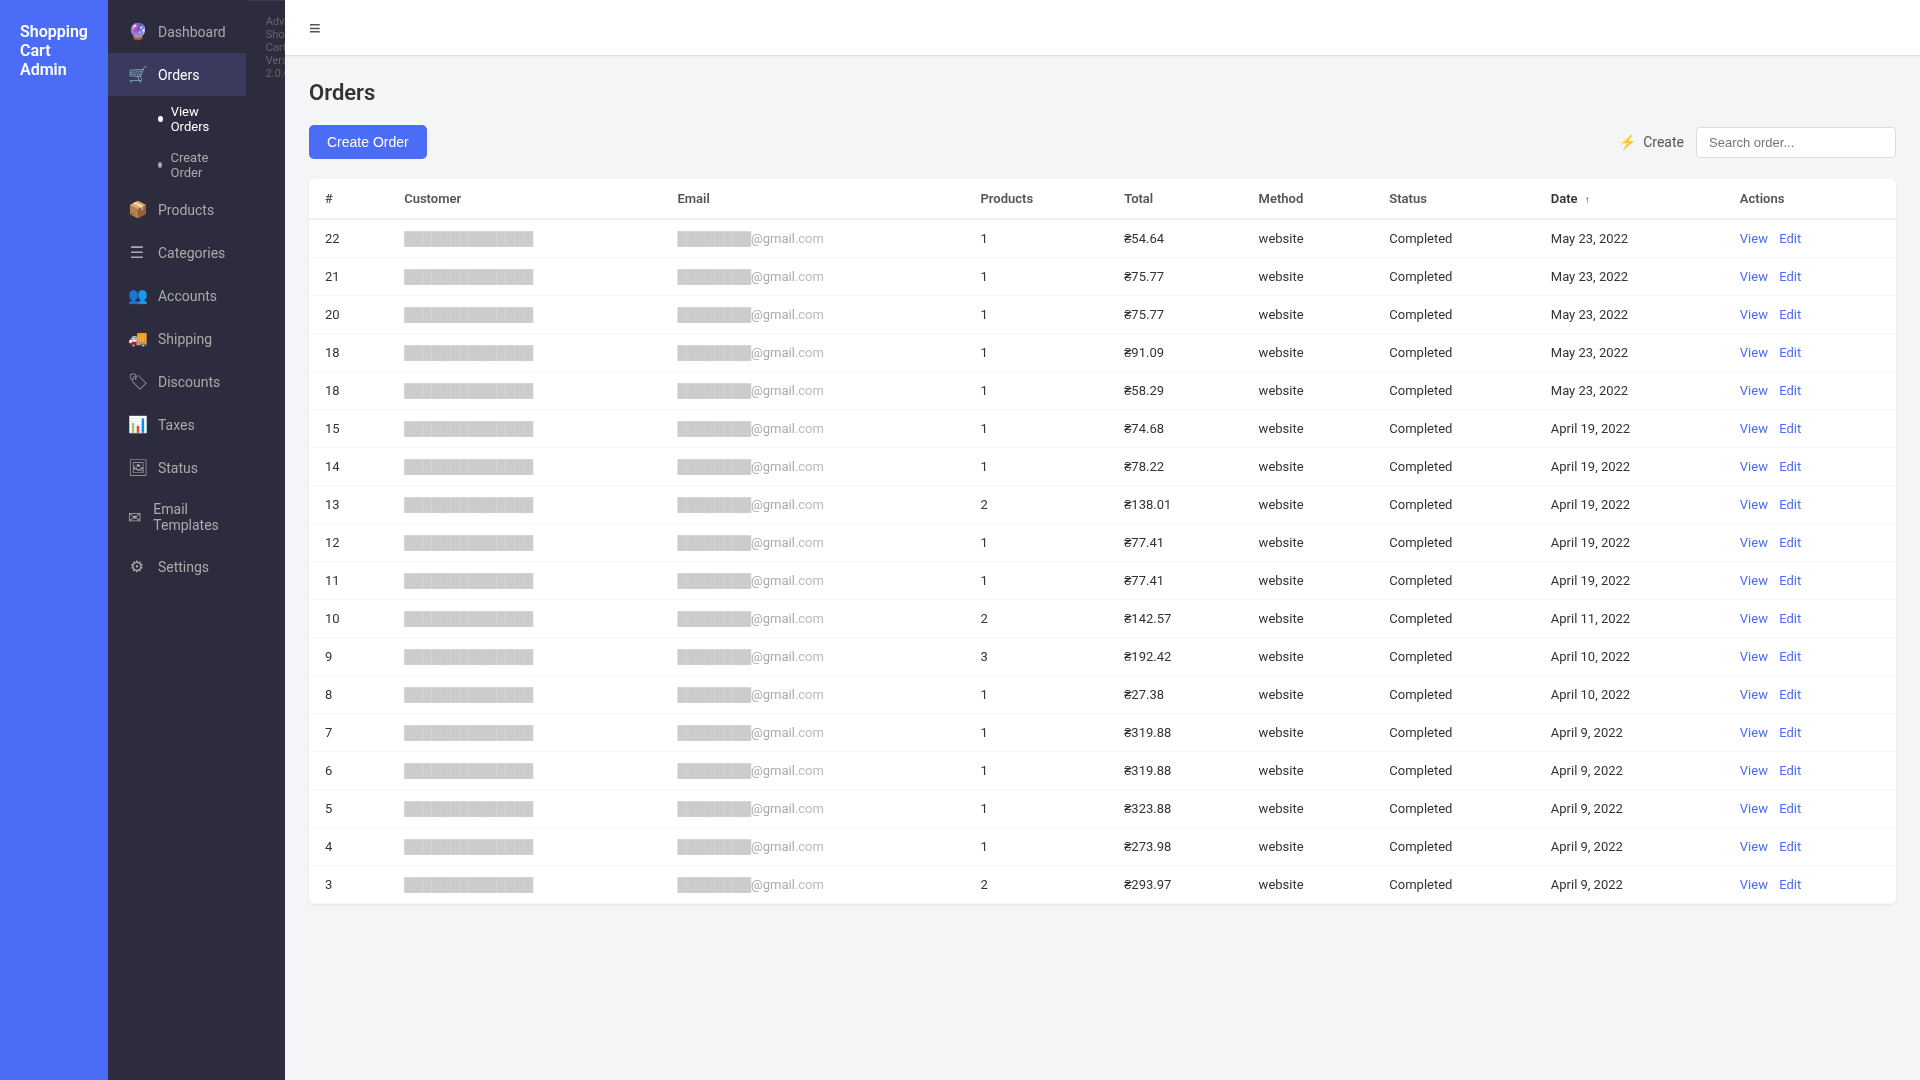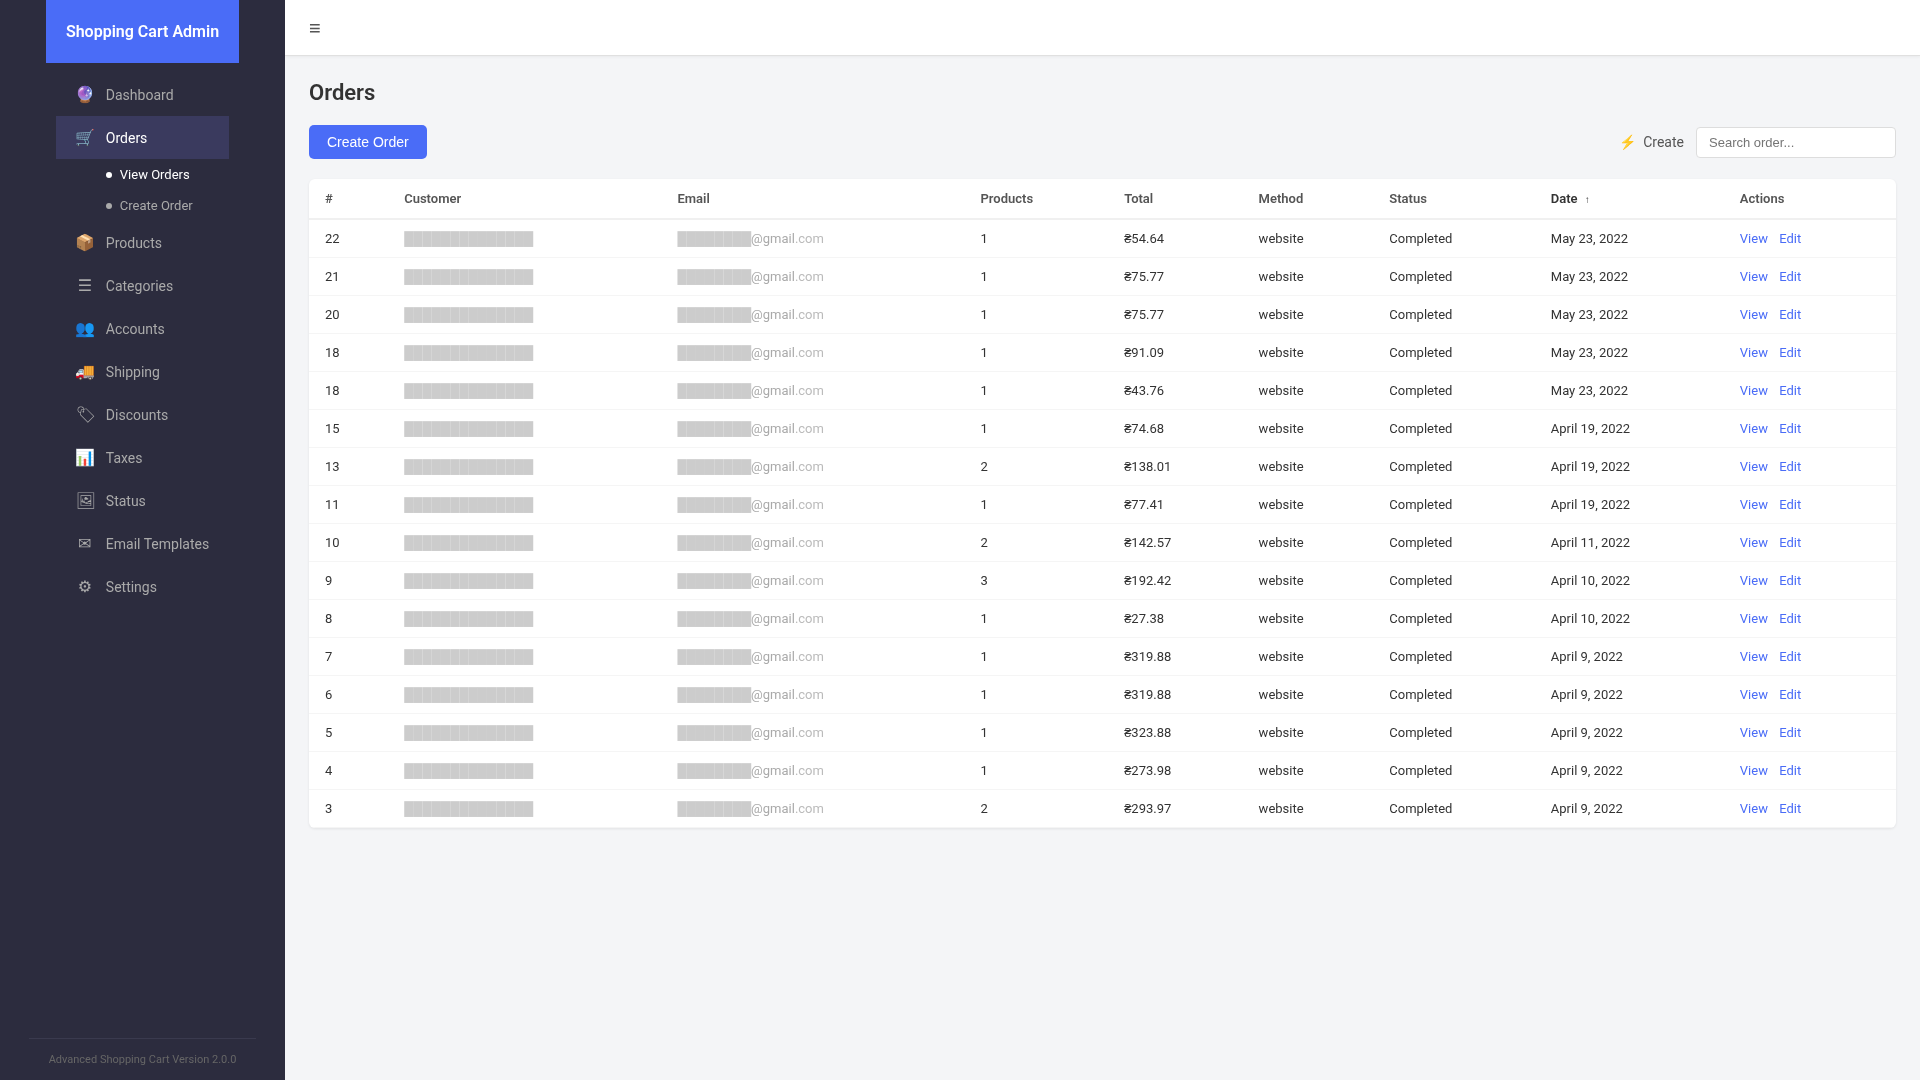--- a/index.html
+++ b/index.html
@@ -3,23 +3,22 @@
   <meta charset="utf-8">
   <style>
     * { box-sizing: border-box; margin: 0; padding: 0; }
     body { background: #1a1a2e; font-family: -apple-system, BlinkMacSystemFont, 'Segoe UI', Roboto, sans-serif; font-size: 14px; display: flex; height: 100vh; overflow: hidden; }
 
     
     .sidebar {
       width: 285px;
       background: #2c2c3e;
       display: flex;
-      flex-direction: column;
+      flex-direction: row;
       flex-shrink: 0;
-      align-items: center;
     }
     .sidebar-header {
       background: #4a6cf7;
       padding: 22px 20px;
       color: white;
       font-size: 16px;
       font-weight: 600;
     }
     .sidebar-nav {
       flex: 1;
@@ -334,35 +333,49 @@
     <td>
       <a class="link-btn">View</a>
       <a class="link-btn">Edit</a>
     </td>
   </tr>
             <tr>
     <td>18</td>
     <td><span style="color:#ccc">██████████████</span></td>
     <td class="email-cell"><span style="color:#ccc">████████</span><span style="color:#aaa">@gmail</span><span style="color:#bbb">.com</span></td>
     <td>1</td>
-    <td>₴43.76</td>
+    <td>₴58.29</td>
     <td>website</td>
     <td>Completed</td>
     <td>May 23, 2022</td>
     <td>
       <a class="link-btn">View</a>
       <a class="link-btn">Edit</a>
     </td>
   </tr>
             <tr>
     <td>15</td>
     <td><span style="color:#ccc">██████████████</span></td>
     <td class="email-cell"><span style="color:#ccc">████████</span><span style="color:#aaa">@gmail</span><span style="color:#bbb">.com</span></td>
     <td>1</td>
     <td>₴74.68</td>
+    <td>website</td>
+    <td>Completed</td>
+    <td>April 19, 2022</td>
+    <td>
+      <a class="link-btn">View</a>
+      <a class="link-btn">Edit</a>
+    </td>
+  </tr>
+            <tr>
+    <td>14</td>
+    <td><span style="color:#ccc">██████████████</span></td>
+    <td class="email-cell"><span style="color:#ccc">████████</span><span style="color:#aaa">@gmail</span><span style="color:#bbb">.com</span></td>
+    <td>1</td>
+    <td>₴78.22</td>
     <td>website</td>
     <td>Completed</td>
     <td>April 19, 2022</td>
     <td>
       <a class="link-btn">View</a>
       <a class="link-btn">Edit</a>
     </td>
   </tr>
             <tr>
     <td>13</td>
@@ -372,20 +385,34 @@
     <td>₴138.01</td>
     <td>website</td>
     <td>Completed</td>
     <td>April 19, 2022</td>
     <td>
       <a class="link-btn">View</a>
       <a class="link-btn">Edit</a>
     </td>
   </tr>
             <tr>
+    <td>12</td>
+    <td><span style="color:#ccc">██████████████</span></td>
+    <td class="email-cell"><span style="color:#ccc">████████</span><span style="color:#aaa">@gmail</span><span style="color:#bbb">.com</span></td>
+    <td>1</td>
+    <td>₴77.41</td>
+    <td>website</td>
+    <td>Completed</td>
+    <td>April 19, 2022</td>
+    <td>
+      <a class="link-btn">View</a>
+      <a class="link-btn">Edit</a>
+    </td>
+  </tr>
+            <tr>
     <td>11</td>
     <td><span style="color:#ccc">██████████████</span></td>
     <td class="email-cell"><span style="color:#ccc">████████</span><span style="color:#aaa">@gmail</span><span style="color:#bbb">.com</span></td>
     <td>1</td>
     <td>₴77.41</td>
     <td>website</td>
     <td>Completed</td>
     <td>April 19, 2022</td>
     <td>
       <a class="link-btn">View</a>

